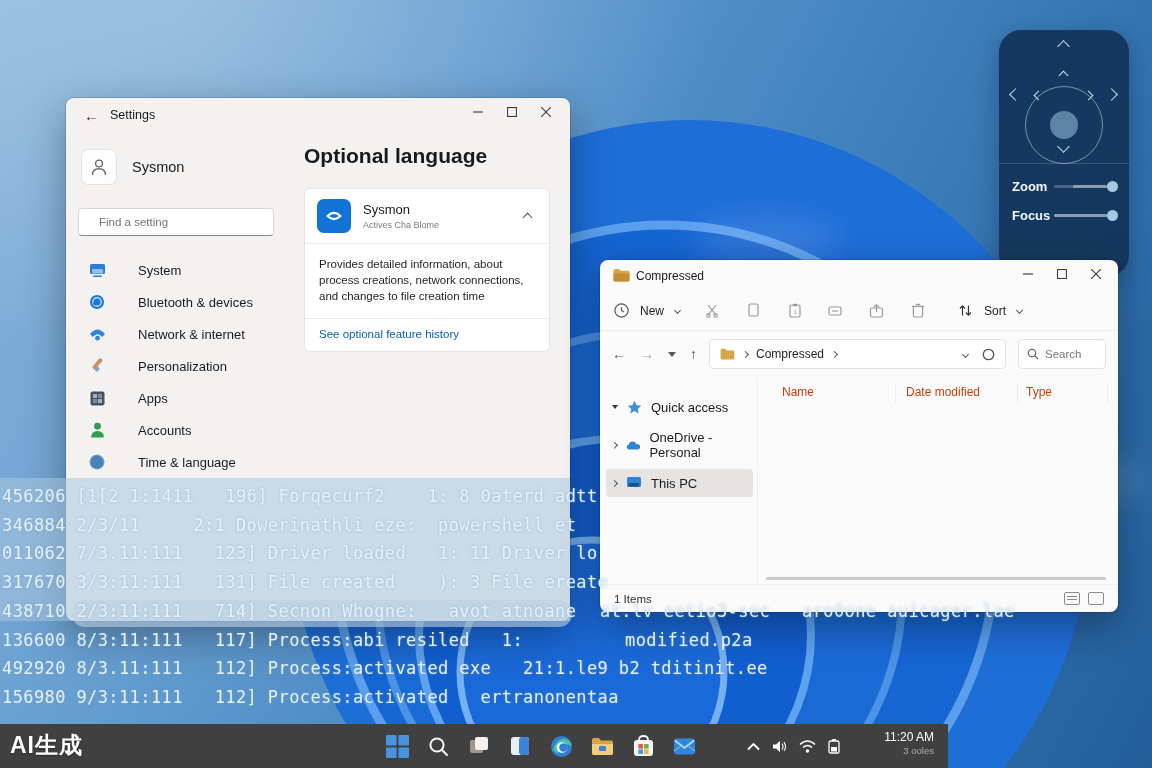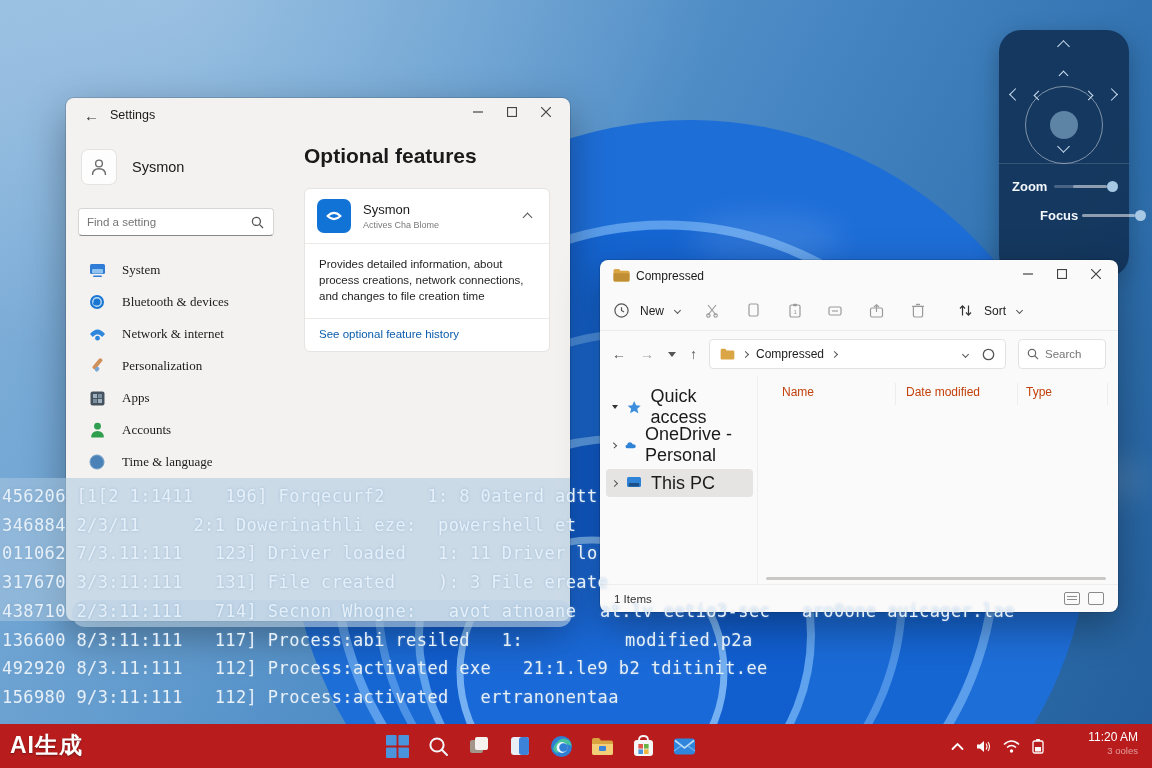--- a/index.html
+++ b/index.html
@@ -27,23 +27,23 @@
 
   
   .settings { left:66px; top:98px; width:504px; height:523px; background:#f4f2f1; }
   .settings .titlebar { position:relative; height:36px; }
   .back-arrow { position:absolute; left:18px; top:9px; font-size:15px; color:#333; }
   .settings-title { position:absolute; left:44px; top:10px; font-size:12.5px; color:#1a1a1a; }
   .account-row { position:absolute; left:16px; top:52px; display:flex; align-items:center; gap:16px; }
   .avatar { width:34px; height:34px; background:#fdfdfd; border-radius:6px; display:flex; align-items:center; justify-content:center; box-shadow:0 0 0 1px rgba(0,0,0,.06); }
   .account-name { font-size:14.5px; color:#1a1a1a; }
   .find-box { position:absolute; left:12px; top:110px; width:196px; height:28px; background:#fff; border:1px solid #d8d5d3; border-bottom:1px solid #8a8886; border-radius:4px; display:flex; align-items:center; }
-  .find-box input { border:0; outline:0; background:transparent; flex:1; padding:0 8px; font-size:11.5px; color:#333; font-family:"Liberation Sans",sans-serif; }
+  .find-box input { border:0; outline:0; background:transparent; flex:1; padding:0 20px; font-size:11.5px; color:#333; font-family:"Liberation Sans",sans-serif; }
   .nav-list { position:absolute; left:12px; top:156px; width:210px; }
-  .nav-item { display:flex; align-items:center; gap:16px; height:32px; padding-left:10px; border-radius:4px; font-size:13px; color:#1b1b1b;font-family:Liberation Serif, serif; }
+  .nav-item { display:flex; align-items:center; gap:32px; height:32px; padding-left:10px; border-radius:4px; font-size:13px; color:#1b1b1b; }
   .nav-ic { width:18px; height:18px; display:flex; align-items:center; justify-content:center; flex:0 0 18px; }
   .page-title { position:absolute; left:238px; top:46px; font-size:21px; font-weight:600; color:#1a1a1a; }
   .feature-card { position:absolute; left:238px; top:90px; width:246px; background:#fff; border:1px solid #e6e3e1; border-radius:6px; overflow:hidden; }
   .fc-head { display:flex; align-items:center; gap:12px; padding:10px 12px; height:54px; }
   .fc-icon { width:34px; height:34px; border-radius:7px; background:#1173d6; display:flex; align-items:center; justify-content:center; }
   .fc-title { font-size:13px; color:#1a1a1a; }
   .fc-sub { font-size:9px; color:#7a7a7a; margin-top:3px; }
   .fc-chev { margin-left:auto; margin-right:6px; }
   .fc-body { border-top:1px solid #eceae8; padding:12px 14px 14px; font-size:11.5px; color:#1f1f1f; line-height:16px; width:100%; }
   .fc-link { border-top:1px solid #eceae8; padding:9px 14px 11px; font-size:11.5px; color:#0b5cab; }
@@ -55,21 +55,21 @@
   .ex-toolbar { position:relative; height:40px; flex:0 0 40px; display:flex; align-items:center; padding:0 14px; gap:24px; border-bottom:1px solid #ececec; }
   .tb-btn { display:flex; align-items:center; gap:11px; font-size:12px; color:#222; }
   .tb-ic { width:17px; height:17px; display:flex; align-items:center; justify-content:center; color:#9a9a9a; }
   .ex-addr { height:46px; flex:0 0 46px; display:flex; align-items:center; padding:0 12px; gap:12px; }
   .addr-nav { display:flex; align-items:center; gap:14px; color:#555; font-size:14px; }
   .crumb-box { flex:1; height:30px; background:#fff; border:1px solid #e4e2e0; border-radius:4px; display:flex; align-items:center; padding:0 10px; gap:8px; font-size:12px; color:#222; }
   .ex-search { width:88px; height:30px; background:#fff; border:1px solid #e4e2e0; border-radius:4px; display:flex; align-items:center; padding:0 8px; gap:6px; }
   .ex-search input { border:0; outline:0; width:52px; font-size:11.5px; color:#444; background:transparent; font-family:"Liberation Sans",sans-serif;}
   .ex-body { flex:1; display:flex; position:relative; }
   .ex-nav { width:158px; flex:0 0 158px; padding-top:12px; border-right:1px solid #f0efee; position:relative; }
-  .ex-nav-item { position:relative; display:flex; align-items:center; gap:9px; height:28px; margin:4px 4px 8px 6px; padding-left:6px; font-size:18px; color:#1b1b1b; border-radius:4px; }
+  .ex-nav-item { position:relative; display:flex; align-items:center; gap:9px; height:28px; margin:4px 4px 8px 6px; padding-left:6px; font-size:13px; color:#1b1b1b; border-radius:4px; }
   .ex-nav-item.sel { background:#e5e4e3; }
   .ex-list { flex:1; position:relative; }
   .col-head { position:absolute; top:8px; font-size:12px; color:#c2410c; }
   .col-sep { position:absolute; top:6px; width:1px; height:22px; background:#ededed; }
   .file-row { position:absolute; left:6px; top:38px; right:8px; height:24px; display:flex; align-items:center; }
   .f-name { font-size:12.5px; color:#1b1b1b; }
   .f-meta { font-size:12px; color:#555; position:absolute; }
   .hscroll { position:absolute; left:8px; right:12px; bottom:4px; height:3px; background:#c9c8c7; border-radius:2px; }
   .ex-status { height:28px; flex:0 0 28px; border-top:1px solid #efeeee; display:flex; align-items:center; padding:0 14px; font-size:11.5px; color:#333; }
   .view-toggles { margin-left:auto; display:flex; gap:8px; }
@@ -87,21 +87,21 @@
   .cam-track { position:relative; flex:1; height:3px; background:rgba(255,255,255,.22); border-radius:2px; }
   .cam-fill { position:absolute; left:30%; top:0; height:3px; width:55%; background:rgba(255,255,255,.38); border-radius:2px; }
   .cam-thumb { position:absolute; right:-2px; top:-4px; width:11px; height:11px; background:#a6c8e4; border-radius:50%; }
 
   
   .log-band { position:absolute; left:0; top:478px; width:570px; height:143px; background:rgba(170,198,222,.55); }
   .log-pill { position:absolute; left:72px; top:600px; width:500px; height:27px; background:rgba(186,210,230,.6); border-radius:13px; }
   .log-line { position:absolute; font-family:"DejaVu Sans Mono", monospace; font-size:17px; letter-spacing:.4px; color:#e6f0f9; white-space:pre; text-shadow:0 0 3px rgba(120,160,200,.55); }
 
   
-  .taskbar { position:absolute; left:0; top:724px; width:1152px; height:44px; background:#b91c1c; display:flex; align-items:center; }
+  .taskbar { position:absolute; left:0; top:724px; width:948px; height:44px; background:#404040; display:flex; align-items:center; }
   .watermark { position:absolute; left:10px; top:6px; font-size:23px; font-weight:700; color:#fff; letter-spacing:1px; text-shadow:0 1px 2px rgba(0,0,0,.4); }
   .tb-icons { position:absolute; left:384px; top:0; height:44px; display:flex; align-items:center; gap:15px; }
   .tb-app { width:26px; height:26px; display:flex; align-items:center; justify-content:center; }
   .tray { position:absolute; right:108px; top:0; height:44px; display:flex; align-items:center; gap:12px; color:#fff; }
   .clock { position:absolute; right:14px; top:6px; text-align:right; color:#fff; }
   .clock-time { font-size:12px; }
   .clock-sub { font-size:9.5px; opacity:.55; margin-top:1px; }
 </style>
 </head>
 <body>
@@ -134,21 +134,21 @@
   <span class="cam-chev" style="left:61px; top:84px; width:7px; height:7px; transform:rotate(45deg);"></span>
   <div class="cam-knob"></div>
   <div class="cam-divider"></div>
   <div class="cam-row" style="top:146px;">
     <span class="cam-label">Zoom</span>
     <div class="cam-track">
       <div class="cam-fill"></div>
       <div class="cam-thumb"></div>
     </div>
   </div>
-  <div class="cam-row" style="top:175px;margin-left:28px;">
+  <div class="cam-row" style="top:175px;">
     <span class="cam-label">Focus</span>
     <div class="cam-track">
       <div class="cam-fill" style="left:0; width:85%;"></div>
       <div class="cam-thumb"></div>
     </div>
   </div>
 </div>
 
 <div class="win settings">
   <div class="titlebar">
@@ -256,21 +256,21 @@
         <svg width="16" height="16" viewBox="0 0 16 16">
             <circle cx="8" cy="8" r="7" fill="#4a82b8"></circle>
             <path d="M8 1 A7 7 0 0 1 15 8 A10 10 0 0 0 8 1" fill="#cfe3f2" opacity=".8"></path>
             <circle cx="8" cy="8" r="7" fill="none" stroke="#6f9cc4" stroke-width="1"></circle>
           </svg>
       </span>
       <span>Time &amp; language</span>
     </div>
   </div>
 
-  <div class="page-title">Optional features</div>
+  <div class="page-title">Optional language</div>
 
   <div class="feature-card">
     <div class="fc-head">
       <span class="fc-icon">
         <svg width="22" height="22" viewBox="0 0 34 34">
             <path d="M7 17 Q17 7.5 27 17 Q17 26.5 7 17 Z" fill="none" stroke="#ffffff" stroke-width="3.4" stroke-linejoin="round"></path>
           </svg>
       </span>
       <span>
         <div class="fc-title">Sysmon</div>

